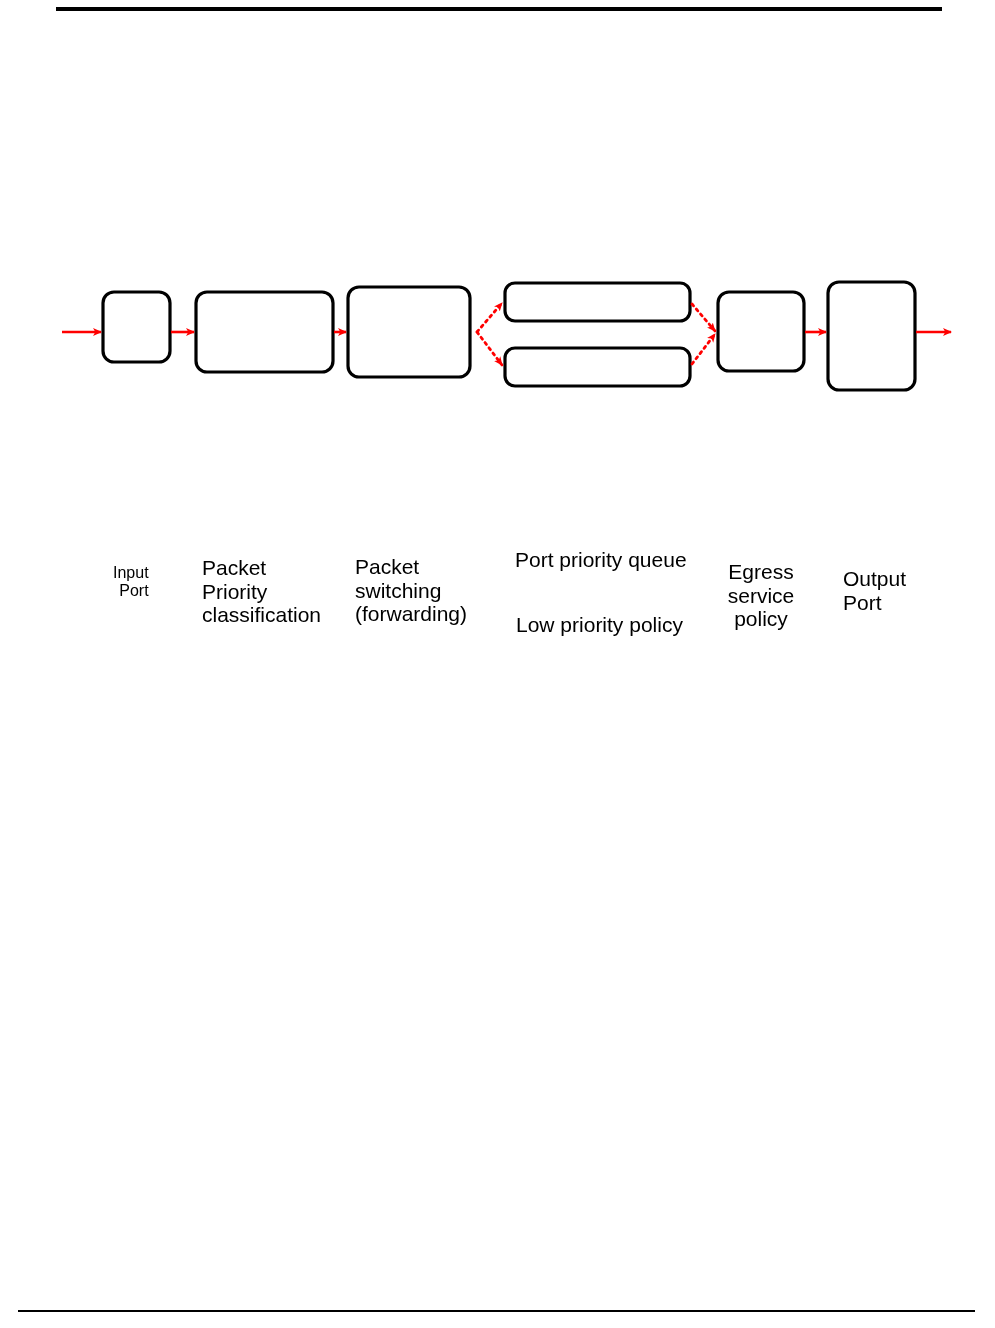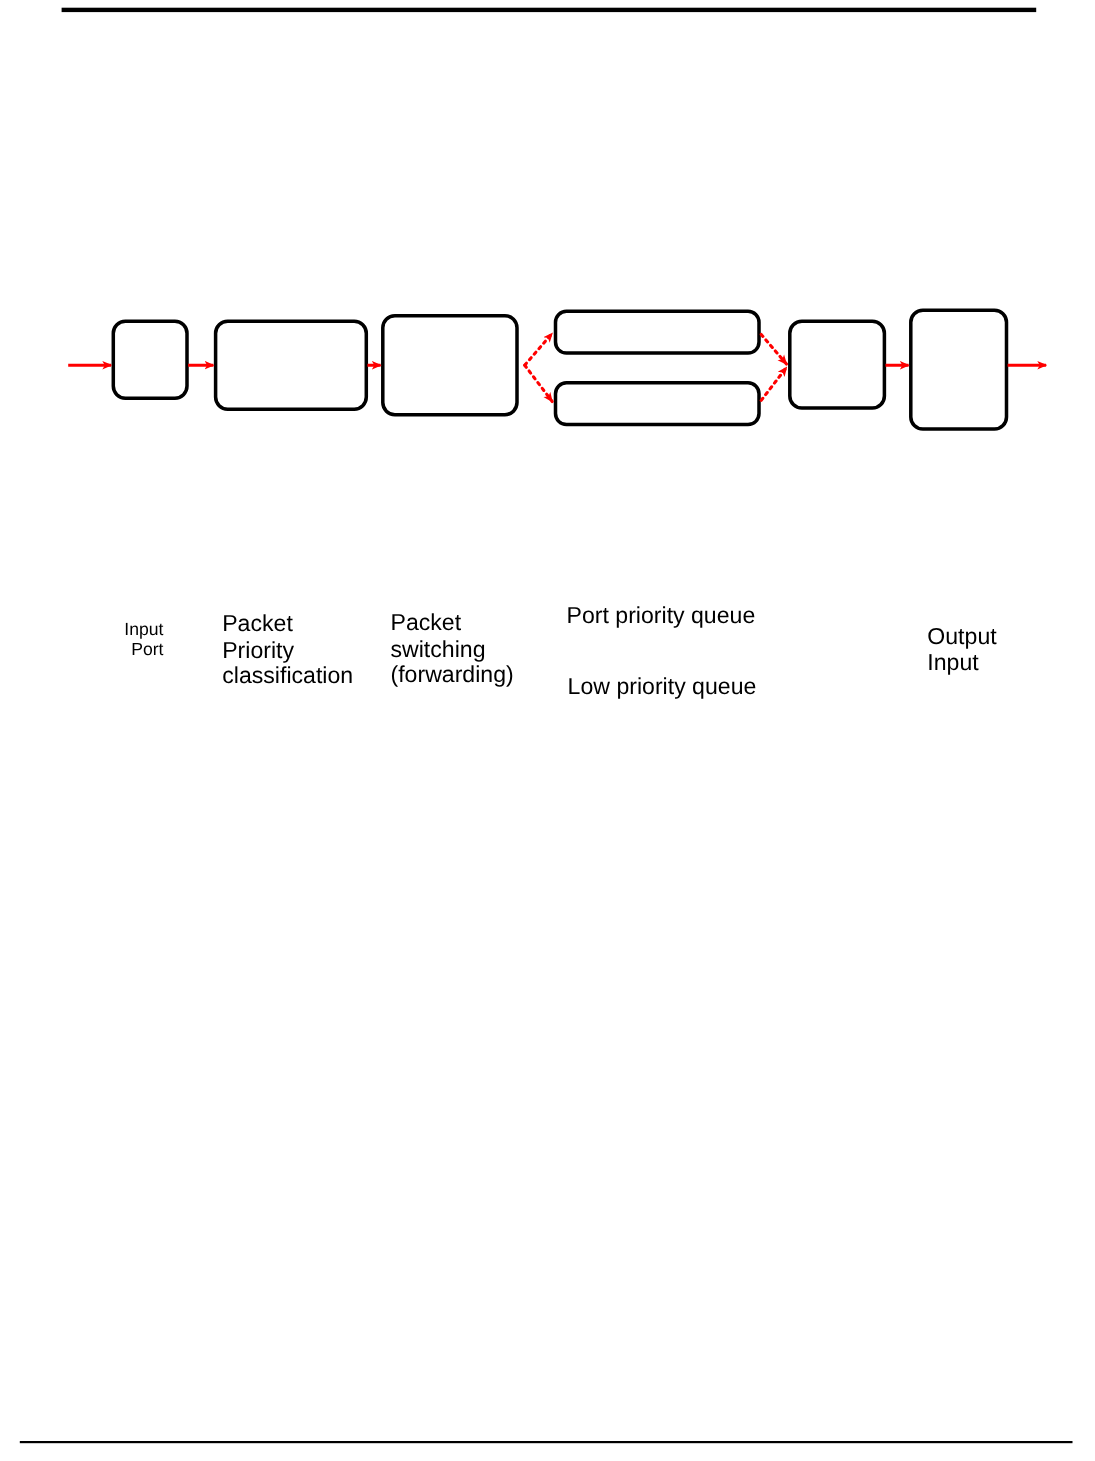--- a/index.html
+++ b/index.html
@@ -135,22 +135,25 @@
     <div class="box-label lbl-classification">Packet
 Priority
 classification</div>
 
     <div class="box-label lbl-switching">Packet
 switching
 (forwarding)</div>
 
     <div class="box-label lbl-high-queue">Port priority queue</div>
 
-    <div class="box-label lbl-low-queue">Low priority queue</div>
+    <div class="box-label lbl-low-queue">Low priority policy</div>
 
+    <div class="box-label lbl-egress">Egress
+service
+policy</div>
 
     <div class="box-label lbl-output-port">Output
-Input</div>
+Port</div>
   </div>
 
   <div class="rule-bottom"></div>
 
 </div>
 
 </body></html>

